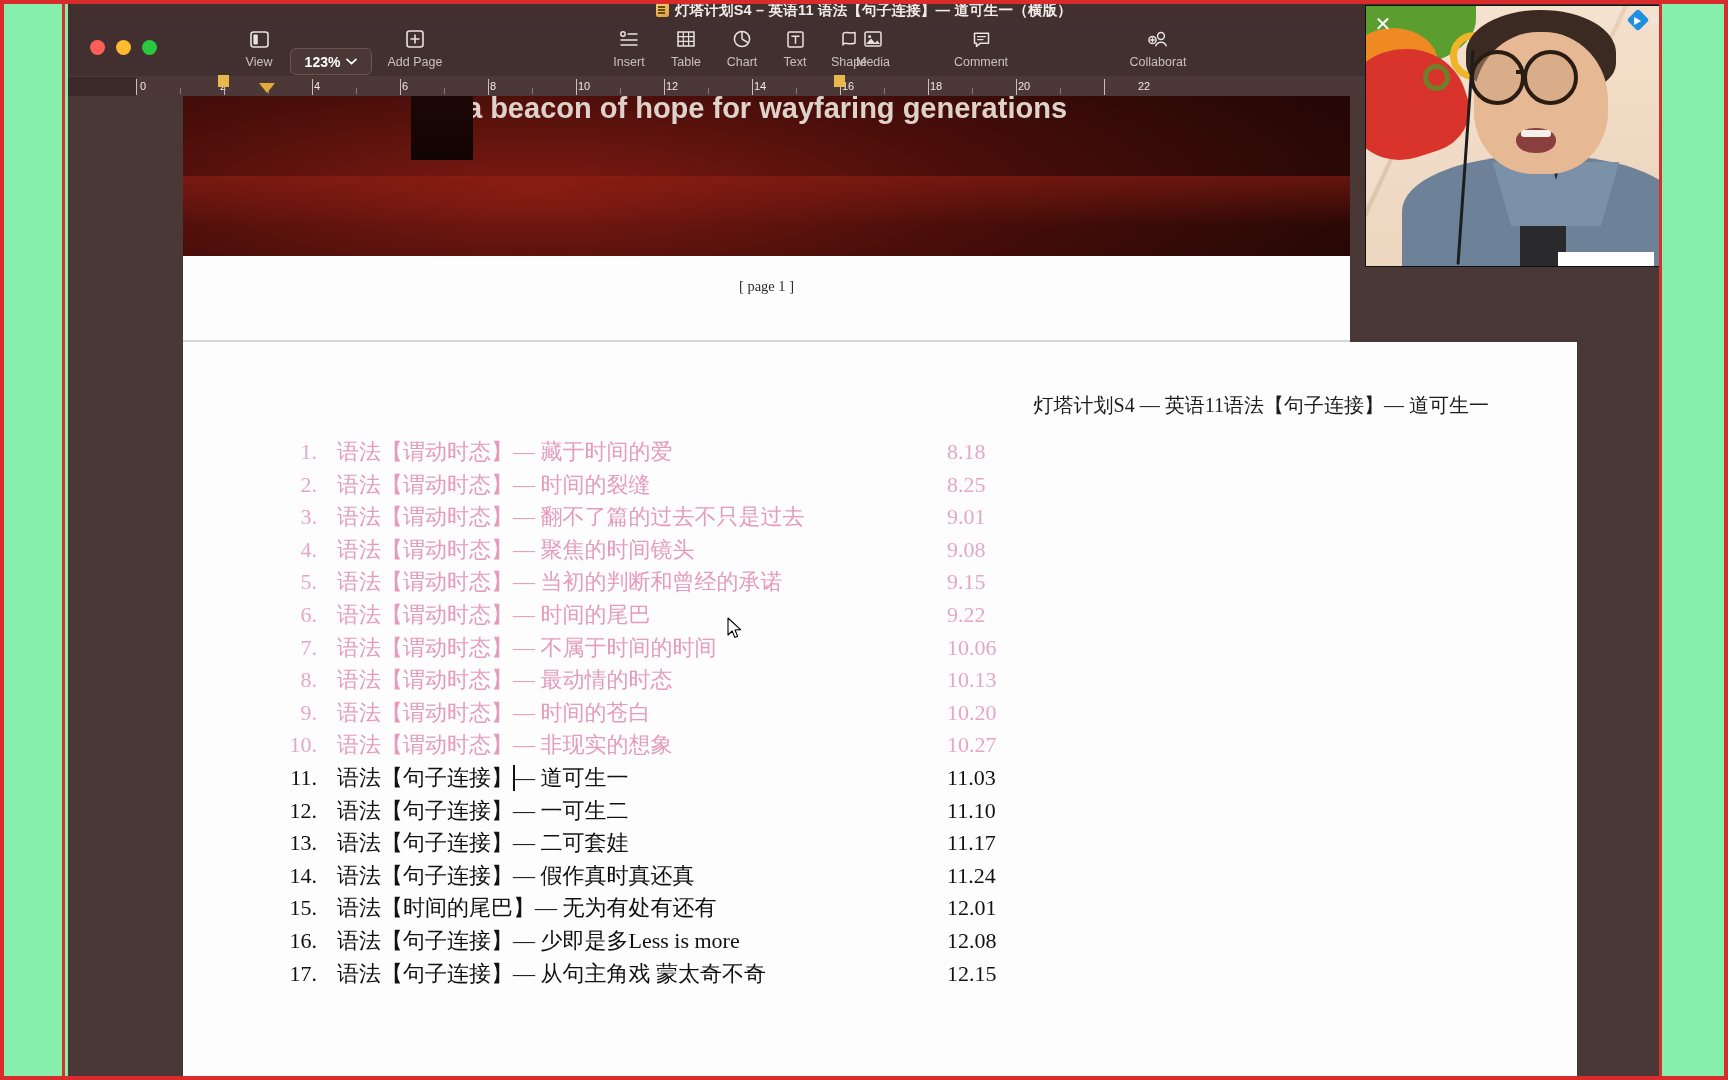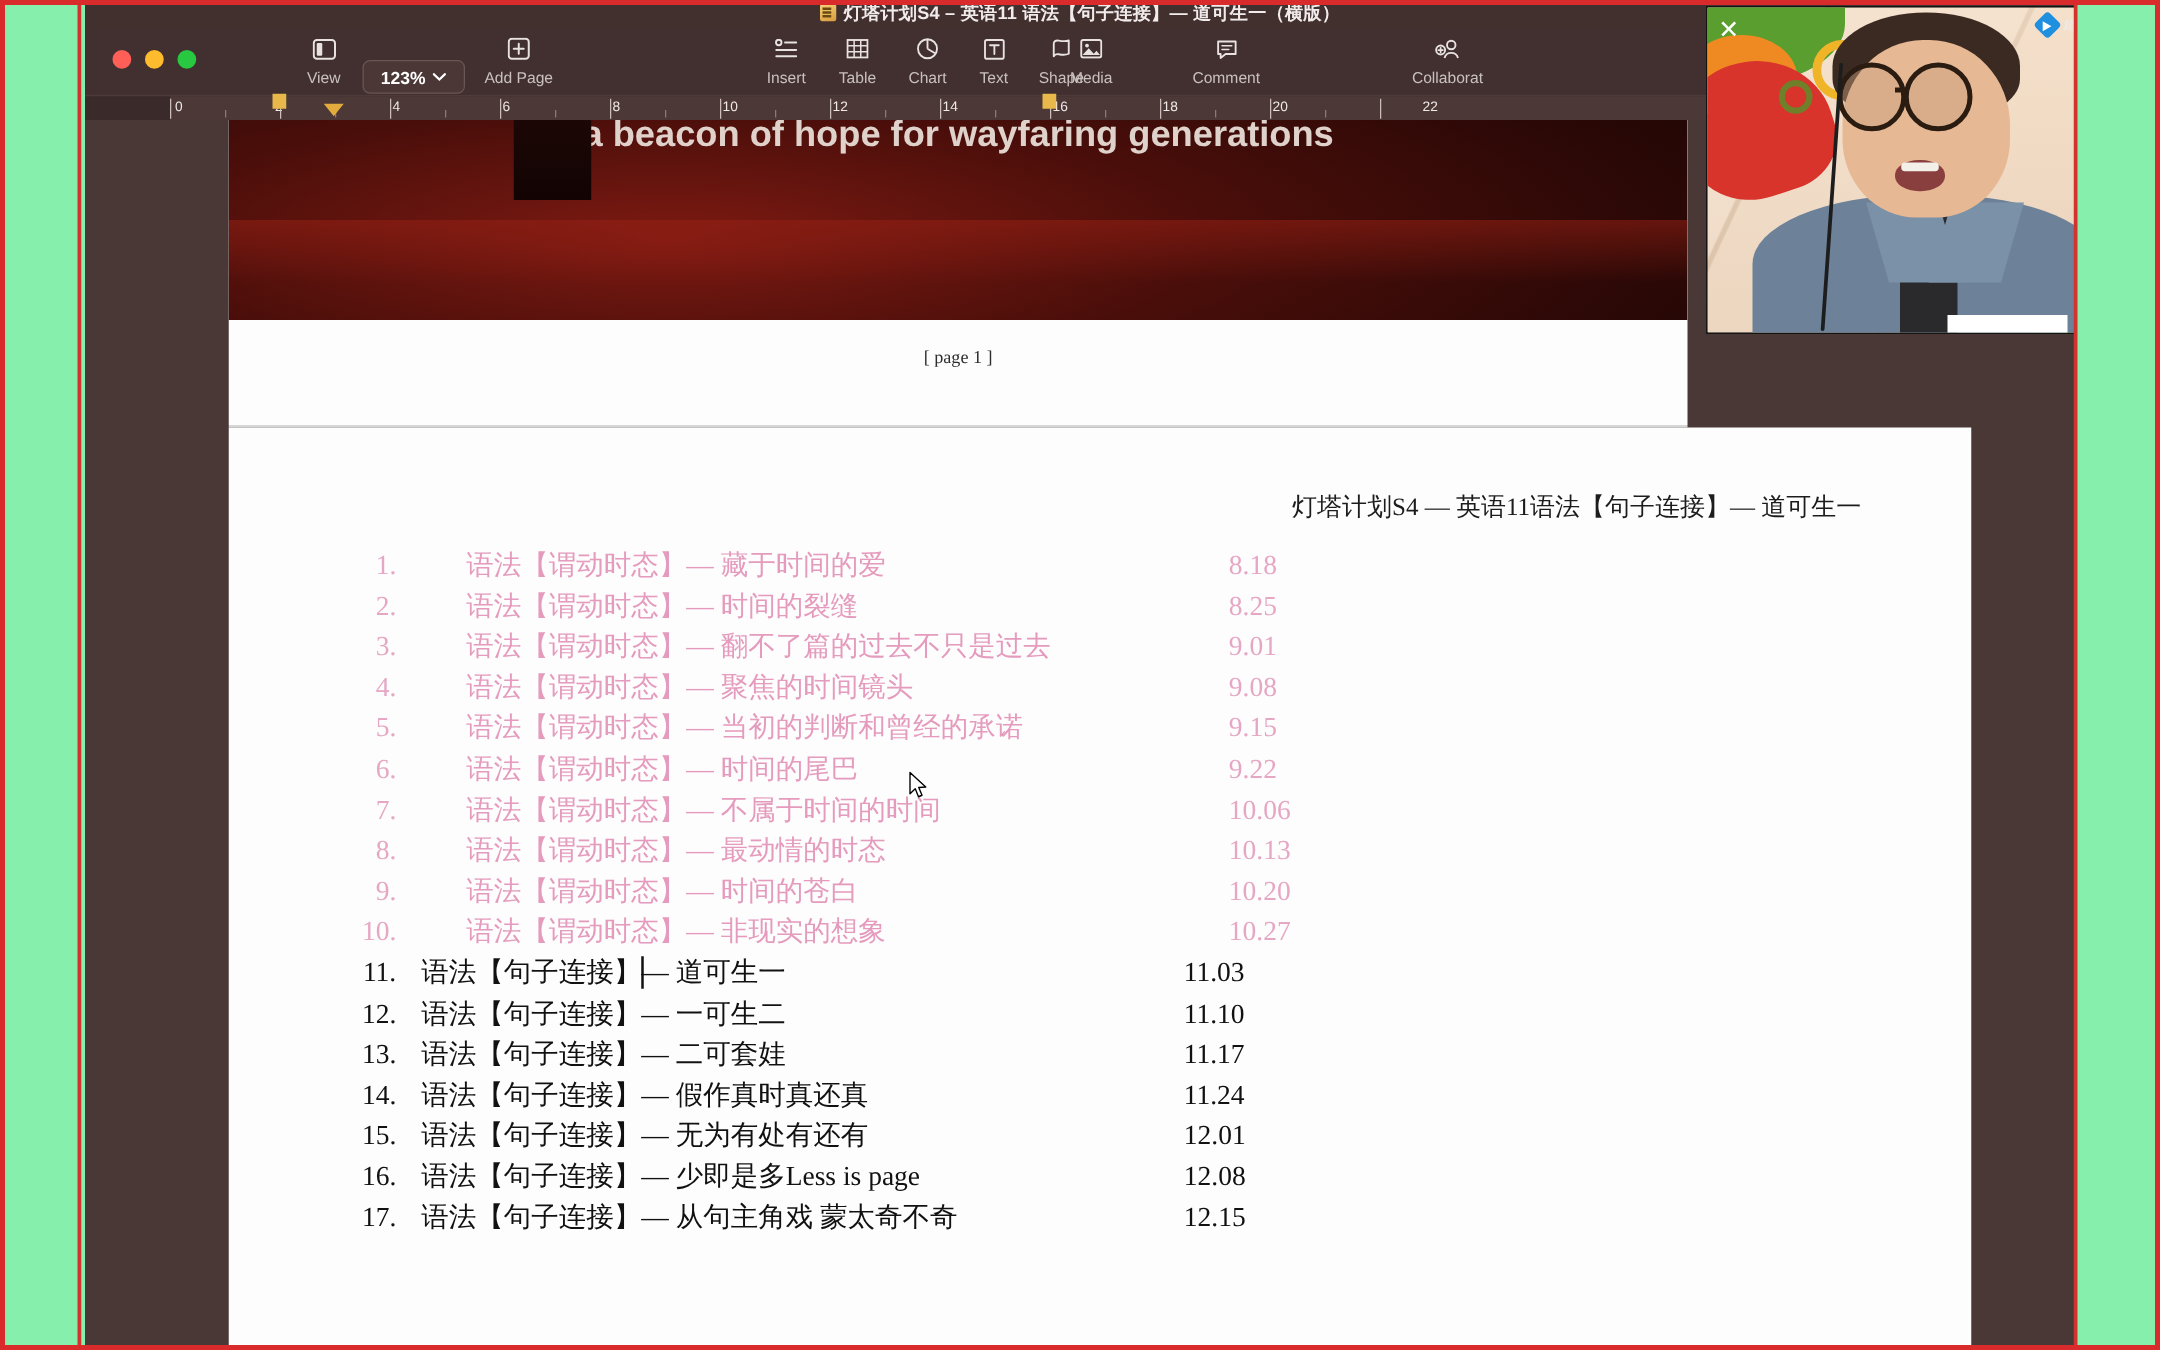--- a/index.html
+++ b/index.html
@@ -59,21 +59,21 @@
   .page2{position:absolute;left:115px;top:246px;width:1394px;bottom:0;background:#fdfdfd;}
 
   .doc-header{position:absolute;right:88px;top:50px;font-family:"Liberation Serif",serif;font-size:20px;color:#1c1c1c;white-space:nowrap;}
 
   .toc{position:absolute;left:88px;top:95px;right:60px;font-family:"Liberation Serif",serif;}
   .row{display:flex;align-items:baseline;height:32.6px;}
   .num{width:46px;text-align:right;padding-right:20px;font-size:22px;}
   .txt{flex:0 0 610px;font-size:22px;white-space:nowrap;position:relative;}
   .date{font-size:22px;}
   .row.pink .num,.row.pink .txt,.row.pink .date{color:#e6a7c4;}
-  .row.pink .txt{color:#e59bbd;margin-left:36px;}
+  .row.pink .txt{color:#e59bbd;}
   .row.dark .num,.row.dark .txt,.row.dark .date{color:#111;}
   .caret{position:absolute;left:176px;top:2px;width:1.5px;height:26px;background:#111;}
 
   
   .cam{position:absolute;left:1297px;top:5px;width:345px;height:260px;background:#1b1b1b;z-index:40;overflow:hidden;border:1px solid #111;}
   .cam-bg{position:absolute;inset:0;background:#f0d7bf;}
   .cam-wall{position:absolute;inset:0;background:
       linear-gradient(115deg,rgba(255,255,255,.25) 0 20%,rgba(0,0,0,.06) 20.4% 21%,rgba(255,255,255,.18) 21.4% 55%,rgba(0,0,0,.05) 55.4% 56%,rgba(255,255,255,.12) 56.4% 100%),
       linear-gradient(180deg,#f3dcc4,#e8cdb2);}
   .blob-green{position:absolute;left:-10px;top:-8px;width:120px;height:70px;background:#5a9e2f;border-radius:0 0 70% 30%;}
@@ -365,26 +365,26 @@
               <div class="txt">语法【句子连接】— 二可套娃</div>
               <div class="date">11.17</div>
             </div>
             <div class="row dark">
               <div class="num">14.</div>
               <div class="txt">语法【句子连接】— 假作真时真还真</div>
               <div class="date">11.24</div>
             </div>
             <div class="row dark">
               <div class="num">15.</div>
-              <div class="txt">语法【句子连接】— 无为有处有还有</div>
+              <div class="txt">语法【时间的尾巴】— 无为有处有还有</div>
               <div class="date">12.01</div>
             </div>
             <div class="row dark">
               <div class="num">16.</div>
-              <div class="txt">语法【句子连接】— 少即是多Less is page</div>
+              <div class="txt">语法【句子连接】— 少即是多Less is more</div>
               <div class="date">12.08</div>
             </div>
             <div class="row dark">
               <div class="num">17.</div>
               <div class="txt">语法【句子连接】— 从句主角戏 蒙太奇不奇</div>
               <div class="date">12.15</div>
             </div>
           </div>
       </div>
 

